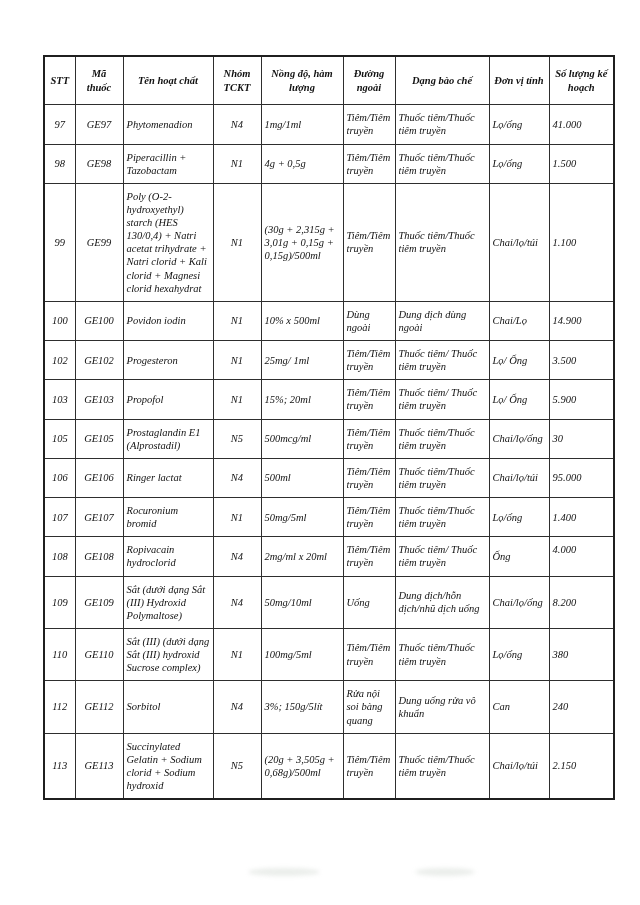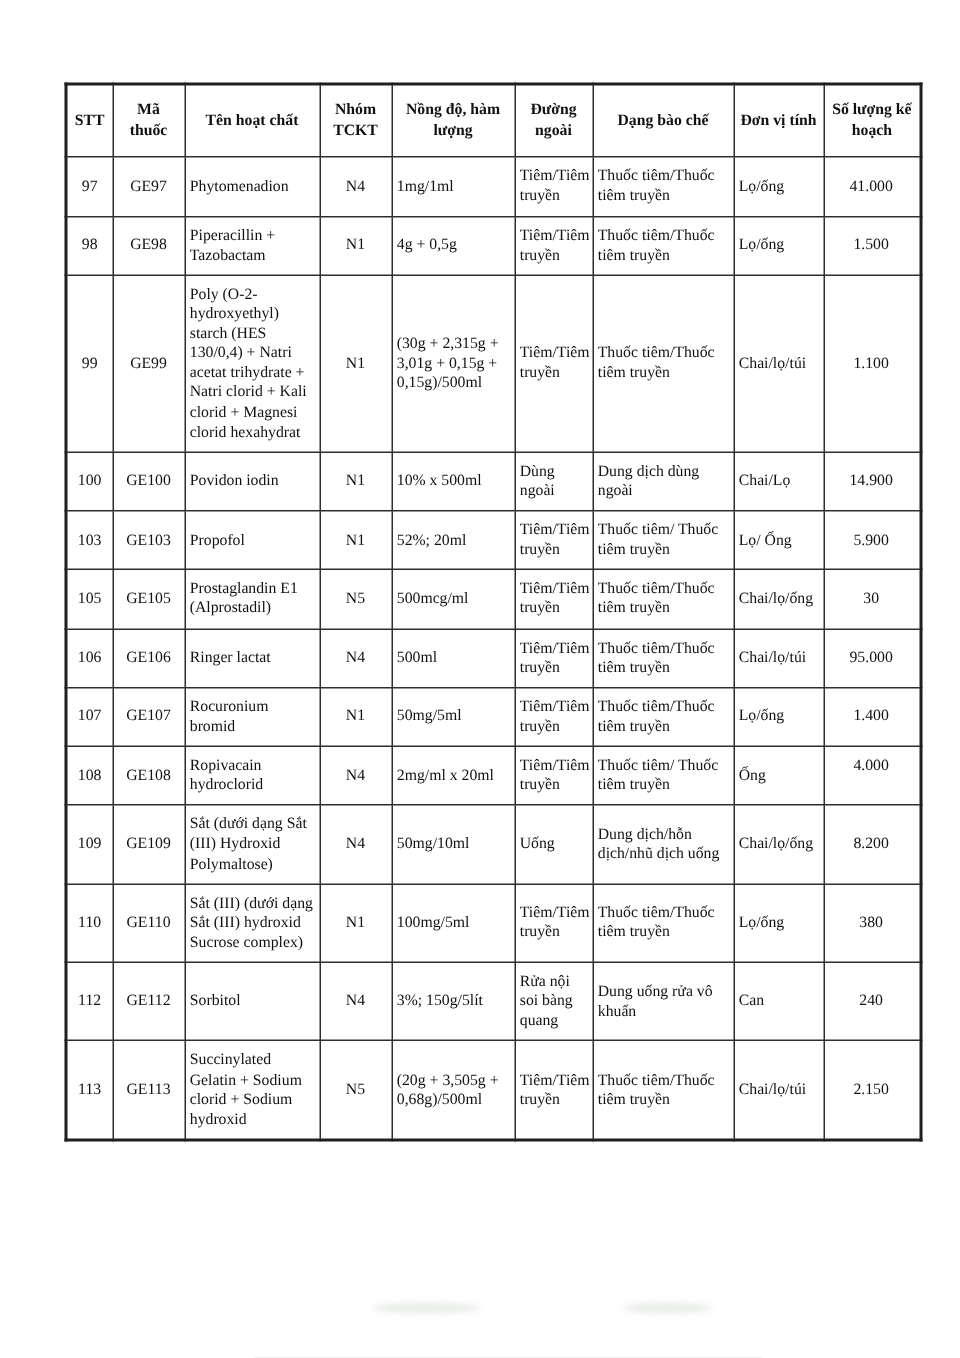--- a/index.html
+++ b/index.html
@@ -8,20 +8,21 @@
     background: #e8e8e8;
   }
   .page {
     position: relative;
     width: 640px;
     height: 905px;
     background: #ffffff;
     overflow: hidden;
     font-family: "Liberation Serif", "DejaVu Serif", serif;
     color: #111111;
+    font-style: italic;
   }
   table.drug-table {
     position: absolute;
     left: 43px;
     top: 55px;
     width: 570px;
     border-collapse: collapse;
     table-layout: fixed;
     border: 2px solid #1f1f1f;
   }
@@ -40,21 +41,21 @@
   }
   .drug-table td {
     font-size: 10.5px;
     padding: 6px 3px;
     line-height: 1.25;
     text-align: left;
   }
   .drug-table td.c-stt,
   .drug-table td.c-ma,
   .drug-table td.c-nhom { text-align: center; }
-  .drug-table td.c-soluong { text-align: center; padding-right: 4px; }
+  .drug-table td.c-soluong { text-align: left; padding-right: 4px; }
   .drug-table td.vtop { vertical-align: top; margin-left: 28px; }
   col.col-stt     { width: 31px; }
   col.col-ma      { width: 48px; }
   col.col-ten     { width: 90px; }
   col.col-nhom    { width: 48px; }
   col.col-nongdo  { width: 82px; }
   col.col-duong   { width: 52px; }
   col.col-dang    { width: 94px; }
   col.col-donvi   { width: 60px; }
   col.col-soluong { width: 65px; }
@@ -141,25 +142,36 @@
           <td class="c-ma">GE100</td>
           <td class="c-ten">Povidon iodin</td>
           <td class="c-nhom">N1</td>
           <td class="c-nongdo">10% x 500ml</td>
           <td class="c-duong">Dùng ngoài</td>
           <td class="c-dang">Dung dịch dùng ngoài</td>
           <td class="c-donvi">Chai/Lọ</td>
           <td class="c-soluong">14.900</td>
         </tr>
         <tr>
+          <td class="c-stt">102</td>
+          <td class="c-ma">GE102</td>
+          <td class="c-ten">Progesteron</td>
+          <td class="c-nhom">N1</td>
+          <td class="c-nongdo">25mg/ 1ml</td>
+          <td class="c-duong">Tiêm/Tiêm truyền</td>
+          <td class="c-dang">Thuốc tiêm/ Thuốc tiêm truyền</td>
+          <td class="c-donvi">Lọ/ Ống</td>
+          <td class="c-soluong">3.500</td>
+        </tr>
+        <tr>
           <td class="c-stt">103</td>
           <td class="c-ma">GE103</td>
           <td class="c-ten">Propofol</td>
           <td class="c-nhom">N1</td>
-          <td class="c-nongdo">52%; 20ml</td>
+          <td class="c-nongdo">15%; 20ml</td>
           <td class="c-duong">Tiêm/Tiêm truyền</td>
           <td class="c-dang">Thuốc tiêm/ Thuốc tiêm truyền</td>
           <td class="c-donvi">Lọ/ Ống</td>
           <td class="c-soluong">5.900</td>
         </tr>
         <tr>
           <td class="c-stt">105</td>
           <td class="c-ma">GE105</td>
           <td class="c-ten">Prostaglandin E1 (Alprostadil)</td>
           <td class="c-nhom">N5</td>

